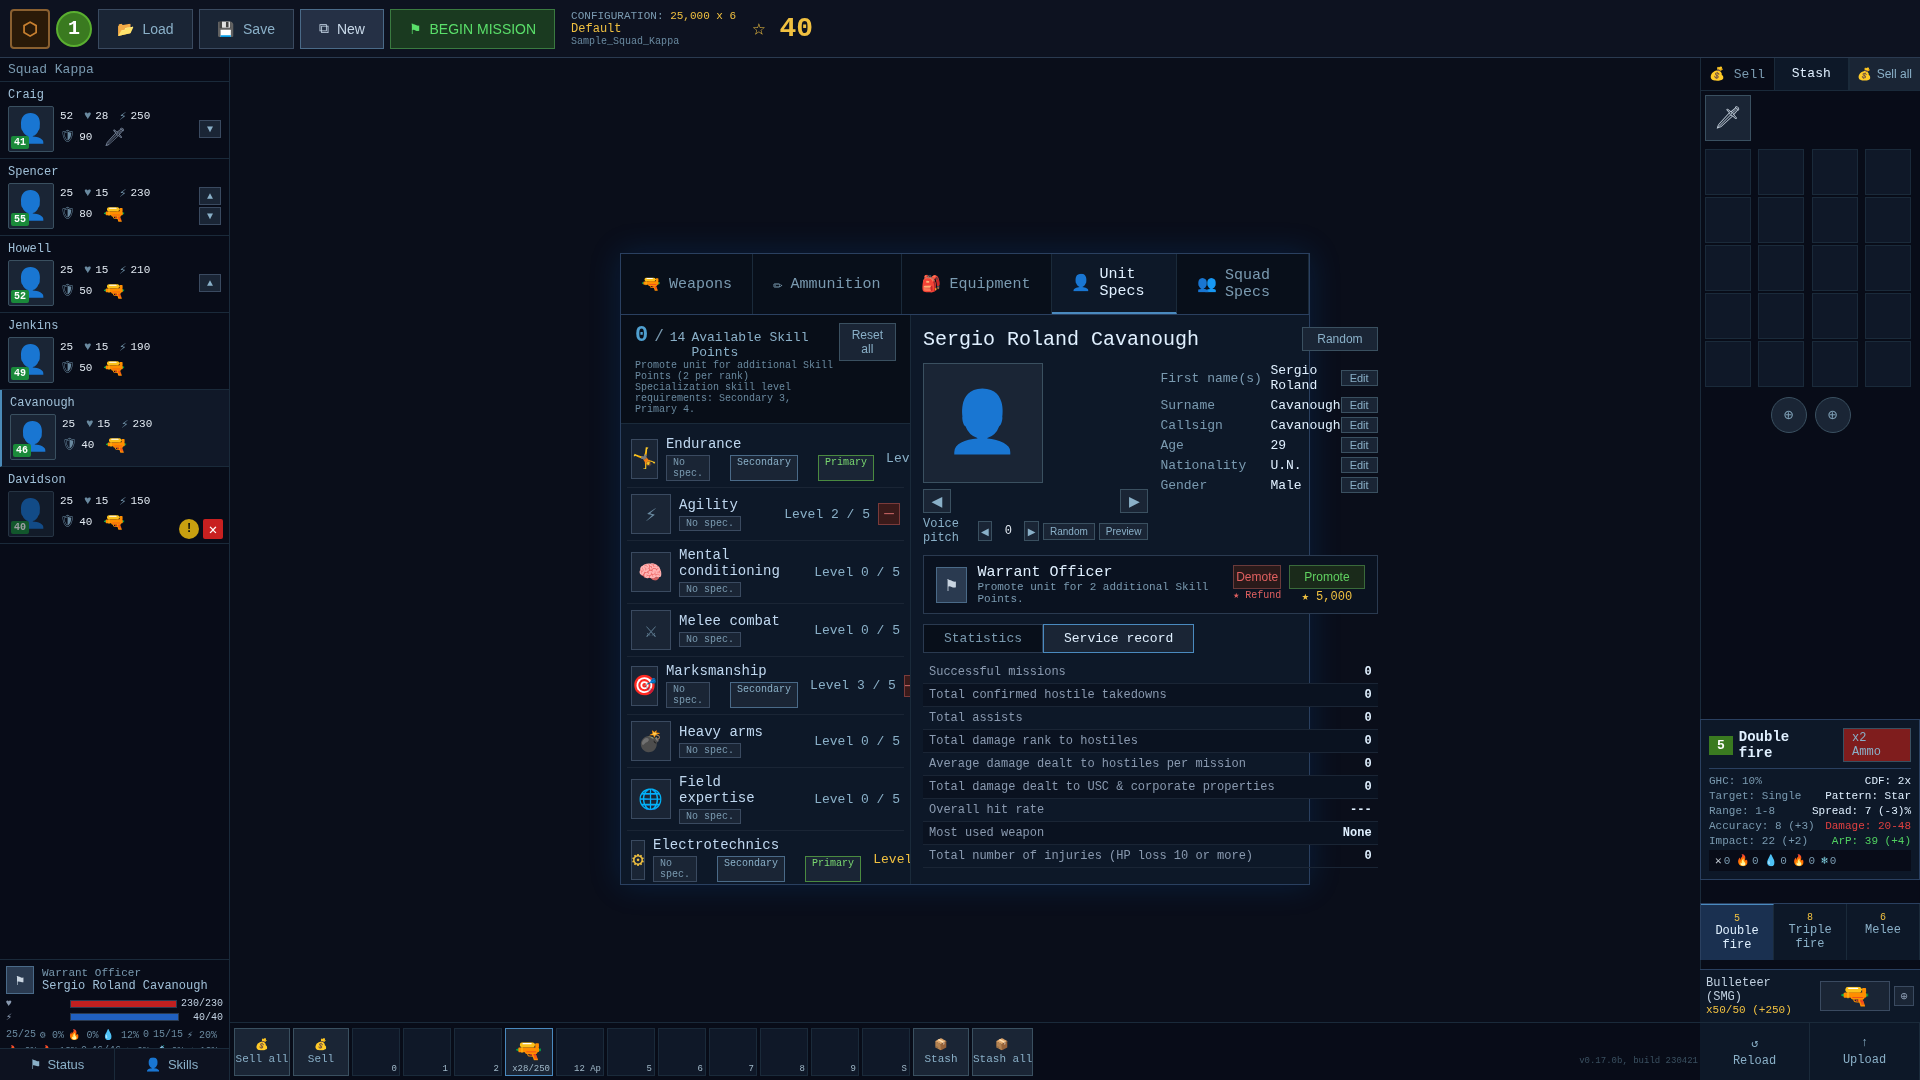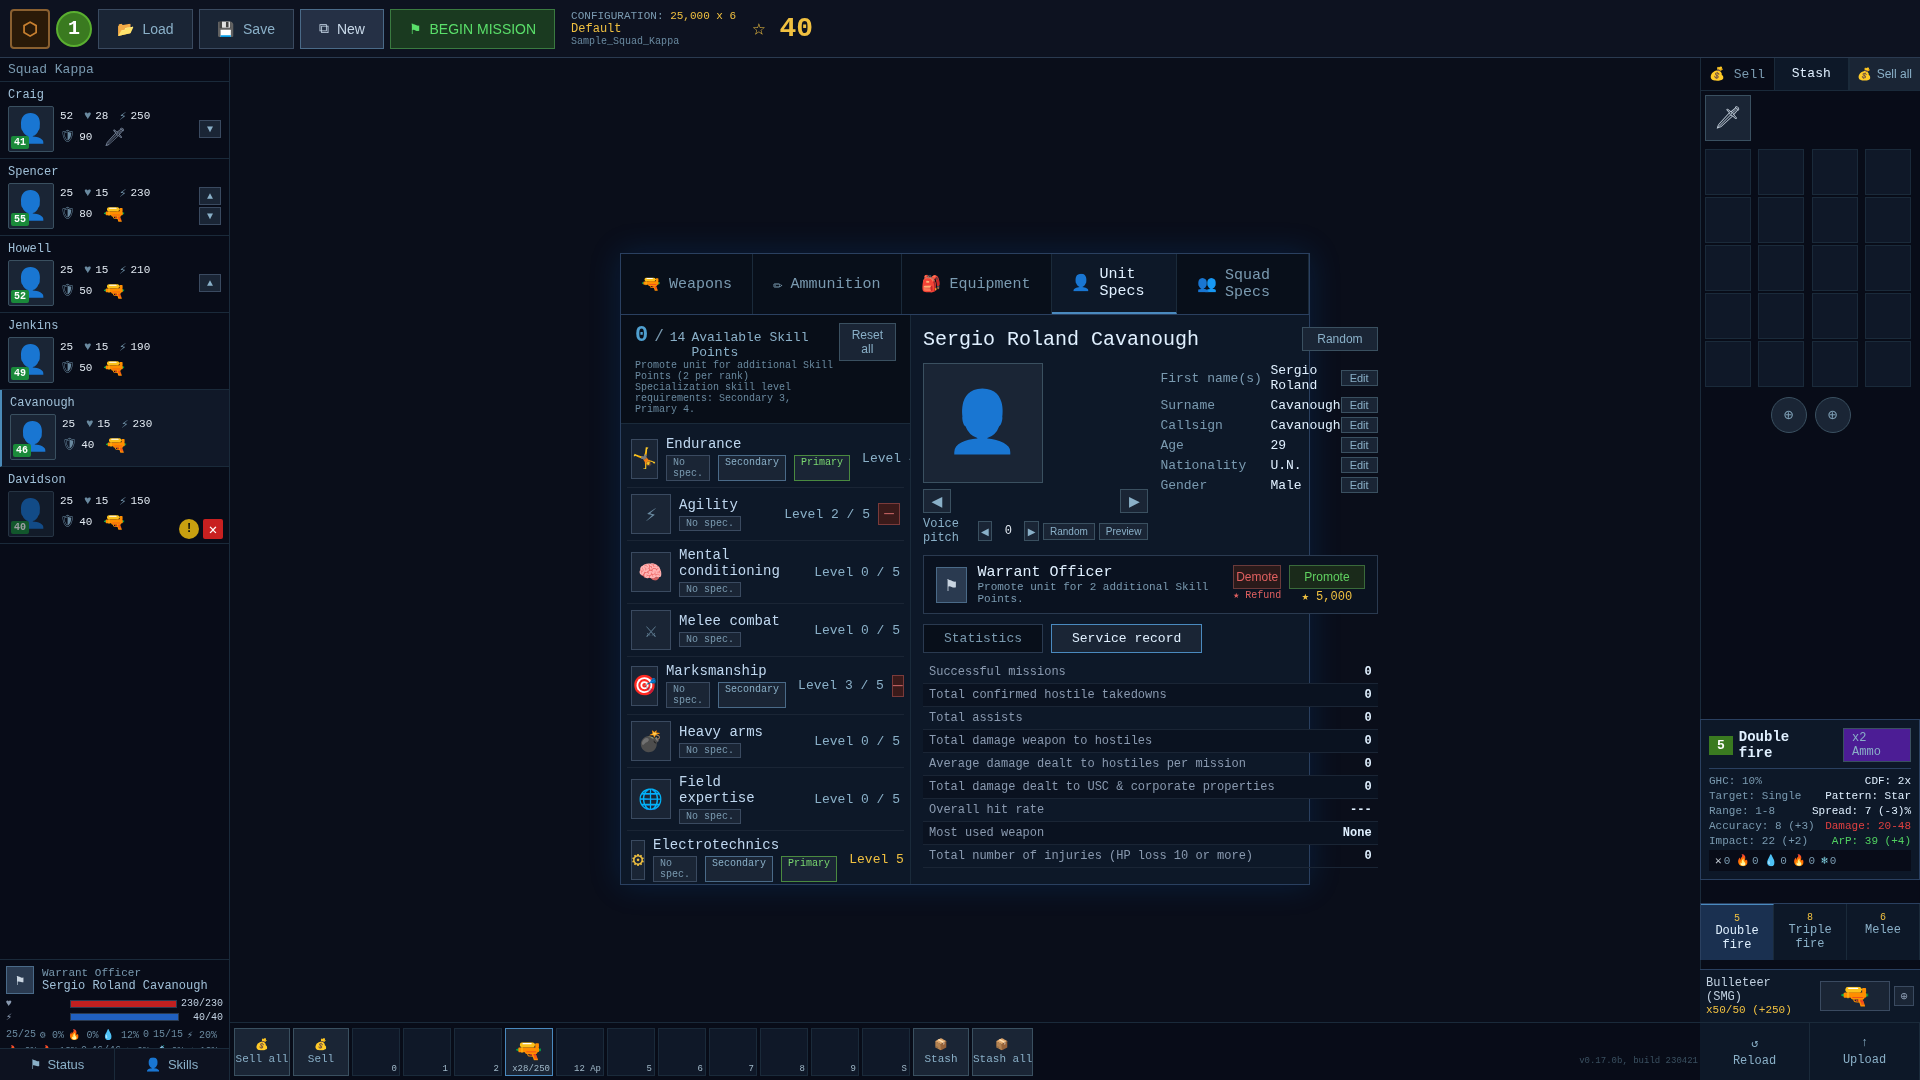--- a/index.html
+++ b/index.html
@@ -363,21 +363,21 @@
     .skill-icon-box {
       width: 40px; height: 40px;
       background: #1a2535;
       border: 1px solid #3a4a60;
       display: flex; align-items: center; justify-content: center;
       font-size: 20px;
       color: #6a8aa0;
     }
     .skill-info { flex: 1; }
     .skill-name { font-size: 14px; color: #c0d8f0; }
-    .skill-badges { display: flex; gap: 8px; margin-top: 3px; }
+    .skill-badges { display: flex; gap: 20px; margin-top: 3px; }
     .skill-badge {
       font-size: 10px;
       padding: 1px 6px;
       border: 1px solid #3a4a60;
       color: #7a9ab0;
       background: #1a2535;
     }
     .skill-badge.secondary { border-color: #4a6a88; color: #8ab0c8; }
     .skill-badge.primary { border-color: #4a8a40; color: #7ad870; }
     .skill-level {
@@ -512,21 +512,21 @@
       padding: 4px 14px;
       font-size: 12px;
       cursor: pointer;
     }
     .refund-label { font-size: 10px; color: #e06060; }
     .cost-label { font-size: 12px; color: #f0c040; }
 
     
     .stats-tabs {
       display: flex;
-      gap: 8px;
+      gap: 0;
       margin-bottom: 8px;
     }
     .stats-tab {
       padding: 6px 20px;
       font-size: 13px;
       cursor: pointer;
       border: 1px solid #2a3a50;
       color: #7a9ab0;
       background: #080f1a;
     }
@@ -618,21 +618,21 @@
     }
     .ws-ap {
       background: #3a7a20;
       color: #fff;
       padding: 2px 8px;
       font-size: 13px;
       font-weight: bold;
     }
     .ws-name { font-size: 14px; color: #e0f0ff; font-weight: bold; }
     .ws-ammo {
-      background: #4c1d95;
+      background: #7f1d1d;
       border: 1px solid #3a5060;
       color: #8ab0c8;
       padding: 2px 8px;
       font-size: 12px;
       margin-left: 13px;
     }
     .ws-stat-row {
       display: flex;
       justify-content: space-between;
       font-size: 11px;
@@ -1298,21 +1298,21 @@
           </div>
           <div class="service-row">
             <span class="service-label">Total confirmed hostile takedowns</span>
             <span class="service-val">0</span>
           </div>
           <div class="service-row">
             <span class="service-label">Total assists</span>
             <span class="service-val">0</span>
           </div>
           <div class="service-row">
-            <span class="service-label">Total damage weapon to hostiles</span>
+            <span class="service-label">Total damage rank to hostiles</span>
             <span class="service-val">0</span>
           </div>
           <div class="service-row">
             <span class="service-label">Average damage dealt to hostiles per mission</span>
             <span class="service-val">0</span>
           </div>
           <div class="service-row">
             <span class="service-label">Total damage dealt to USC &amp; corporate properties</span>
             <span class="service-val">0</span>
           </div>

